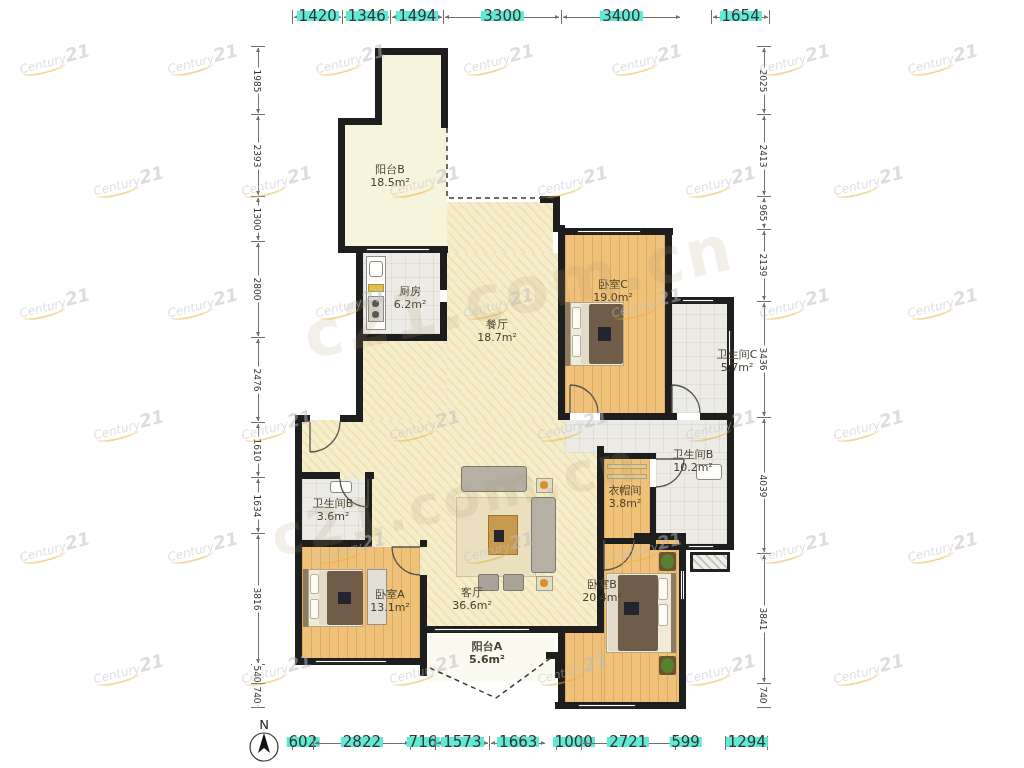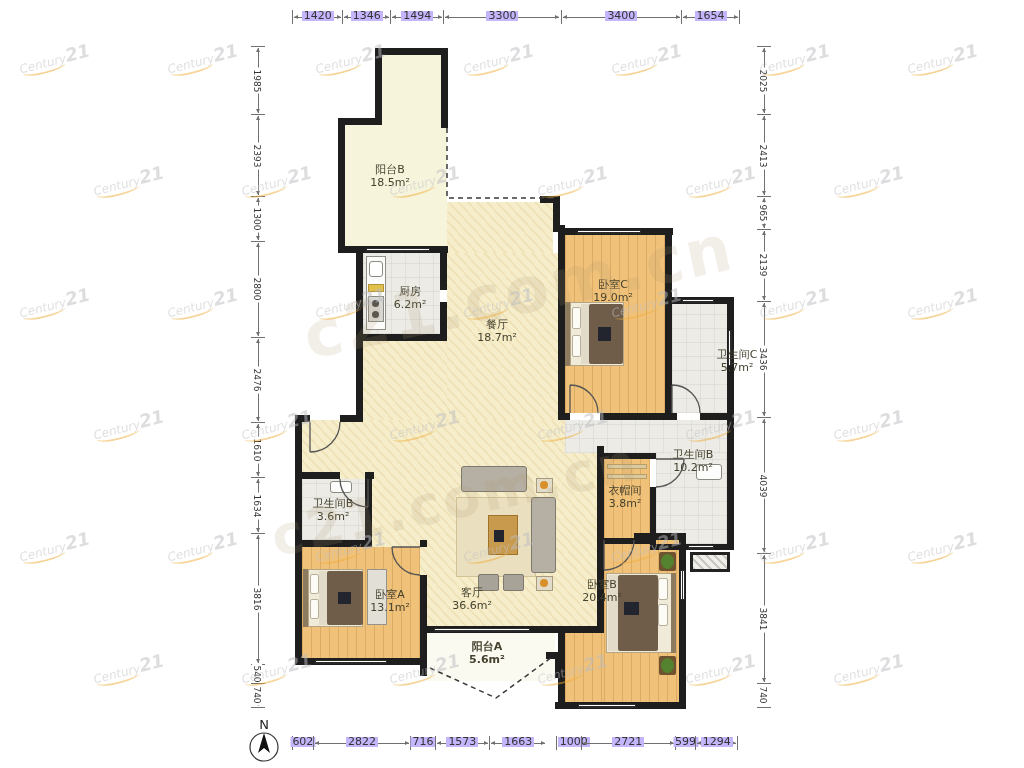--- a/index.html
+++ b/index.html
@@ -39,25 +39,25 @@
   .burn{background:#4c4c48;border-radius:50%;}
   .basin{background:#fdfdfb;border:1px solid #8a8a82;border-radius:3px;}
   .plant{background:#6f522f;border-radius:2px;}
   .plant i{position:absolute;left:2px;top:2px;right:2px;bottom:2px;border-radius:50%;background:#54822e;display:block;}
   .shelf{background:#dcc99e;border:1px solid #b5a06c;}
   
   .label{position:absolute;z-index:6;text-align:center;font-size:11px;line-height:13px;color:#45422f;white-space:nowrap;}
   
   .seg{position:absolute;z-index:6;box-sizing:border-box;}
   .sh{height:14px;border-left:1px solid #707070;}
-  .sh.last{border-right:1px solid #707070;}
+  .sh.last{border-right:1px solid #707070;margin-left:30px;}
   .sh i{position:absolute;left:1px;right:1px;top:7px;border-top:1px solid #707070;display:block;}
   .sh i::before{content:"";position:absolute;left:0;top:-3px;border-top:2.5px solid transparent;border-bottom:2.5px solid transparent;border-right:4px solid #707070;}
   .sh i::after{content:"";position:absolute;right:0;top:-3px;border-top:2.5px solid transparent;border-bottom:2.5px solid transparent;border-left:4px solid #707070;}
-  .sh span{position:absolute;left:50%;top:46%;transform:translate(-50%,-50%);font-size:11px;line-height:10px;background:#c4b5fd;padding:0 2px;color:#333;}
+  .sh span{position:absolute;left:50%;top:46%;transform:translate(-50%,-50%);font-size:15px;line-height:10px;background:#5eead4;padding:0 2px;color:#333;}
   .sv{width:14px;border-top:1px solid #707070;}
   .sv.last{border-bottom:1px solid #707070;}
   .sv i{position:absolute;top:1px;bottom:1px;left:7px;border-left:1px solid #707070;display:block;}
   .sv i::before{content:"";position:absolute;top:0;left:-3px;border-left:2.5px solid transparent;border-right:2.5px solid transparent;border-bottom:4px solid #707070;}
   .sv i::after{content:"";position:absolute;bottom:0;left:-3px;border-left:2.5px solid transparent;border-right:2.5px solid transparent;border-top:4px solid #707070;}
   .sv span{position:absolute;top:50%;left:46%;transform:translate(-50%,-50%);font-size:9px;line-height:10px;background:#fff;padding:2px 0;color:#333;writing-mode:vertical-rl;}
   
   .wm{position:absolute;z-index:7;pointer-events:none;transform:rotate(-14deg);opacity:.5;color:#c2c2c7;font-size:12px;font-style:italic;white-space:nowrap;}
   .wm b{font-size:18px;color:#bcbcc2;}
   .wm i{position:absolute;left:2px;top:12px;width:44px;height:9px;border-bottom:2px solid #efae3b;border-radius:50%;display:block;}

